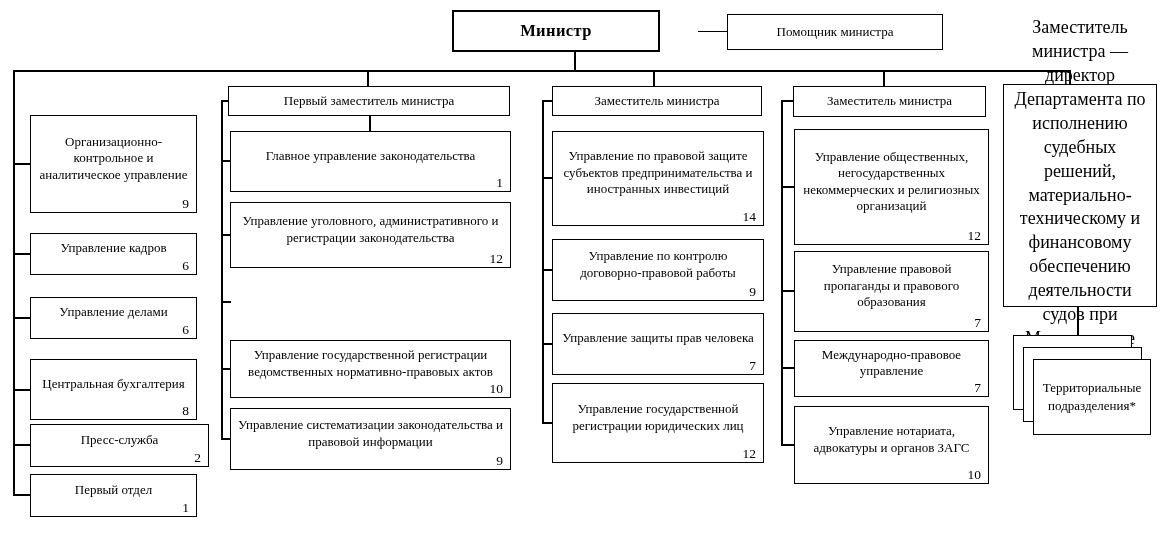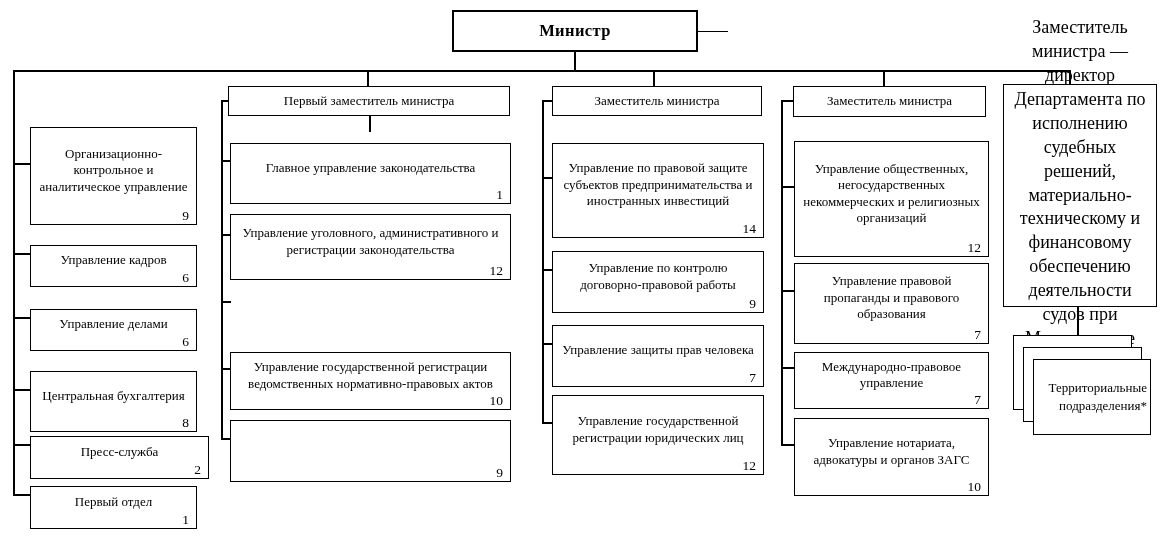--- a/index.html
+++ b/index.html
@@ -6,27 +6,27 @@
   .stage{
     position:relative;width:1175px;height:539px;background:#ffffff;
     font-family:"Liberation Serif","DejaVu Serif",serif;color:#000000;overflow:hidden;
   }
   svg.wires{position:absolute;left:0;top:0;}
   .box{
     position:absolute;box-sizing:border-box;background:#ffffff;border:1.5px solid #000000;
     display:flex;align-items:center;justify-content:center;text-align:center;
     font-size:13px;line-height:1.27;padding:2px 6px;
   }
-  .u{padding-bottom:13px;margin-top:12px;}
+  .u{padding-bottom:13px;}
   .cnt{position:absolute;right:7px;bottom:0px;font-size:13.5px;line-height:1.15;}
   .minister{border-width:2.2px;font-weight:bold;font-size:16.5px;letter-spacing:.4px;}
   .hdr{padding:1px 4px;}
   .dep5{font-size:18px;line-height:1.33;padding:2px 3px;}
   .stackbox{position:absolute;box-sizing:border-box;background:#ffffff;border:1.5px solid #000000;}
-  .terr{font-size:13px;line-height:1.35;padding:2px 3px;overflow-wrap:anywhere;text-align:right;}
+  .terr{font-size:13px;line-height:1.35;padding:2px 3px;overflow-wrap:anywhere;}
 </style>
 </head>
 <body>
 
 <div class="stage">
 
   <svg class="wires" width="1175" height="539" stroke="#000000" stroke-width="1.4" shape-rendering="crispEdges">
     <line x1="698" y1="31.5" x2="728" y2="31.5"></line>
     <line x1="575" y1="52" x2="575" y2="71"></line>
     <line x1="13.3" y1="71" x2="1070.7" y2="71"></line>
@@ -57,22 +57,25 @@
     <line x1="543" y1="423" x2="553" y2="423"></line>
     <line x1="782" y1="100.3" x2="782" y2="445.7"></line>
     <line x1="782" y1="101" x2="794" y2="101"></line>
     <line x1="782" y1="187" x2="795" y2="187"></line>
     <line x1="782" y1="291" x2="795" y2="291"></line>
     <line x1="782" y1="368" x2="795" y2="368"></line>
     <line x1="782" y1="445" x2="795" y2="445"></line>
     <line x1="1078" y1="307" x2="1078" y2="336"></line>
   </svg>
 
-  <div class="box minister" style="left:452px;top:10px;width:246px;height:42px">
+  <div class="box minister" style="left:452px;top:10px;width:208px;height:42px">
     <span>Министр</span>
+  </div>
+  <div class="box" style="left:727px;top:14px;width:216px;height:36px">
+    <span>Помощник министра</span>
   </div>
 
   <div class="box u" style="left:30px;top:115px;width:167px;height:98px">
     <span>Организационно-контрольное и аналитическое управление</span>
     <span class="cnt">9</span>
   </div>
   <div class="box u" style="left:30px;top:233px;width:167px;height:42px">
     <span>Управление кадров</span>
     <span class="cnt">6</span>
   </div>
@@ -102,20 +105,21 @@
   </div>
   <div class="box u" style="left:230px;top:202px;width:281px;height:66px">
     <span>Управление уголовного, административного и регистрации законодательства</span>
     <span class="cnt">12</span>
   </div>
   <div class="box u" style="left:230px;top:340px;width:281px;height:58px">
     <span>Управление государственной регистрации ведомственных нормативно-правовых актов</span>
     <span class="cnt">10</span>
   </div>
   <div class="box u" style="left:230px;top:408px;width:281px;height:62px">
+    <span>Управление систематизации законодательства и правовой информации</span>
     <span class="cnt">9</span>
   </div>
 
   <div class="box hdr" style="left:552px;top:86px;width:210px;height:30px">
     <span>Заместитель министра</span>
   </div>
   <div class="box u" style="left:552px;top:131px;width:212px;height:95px">
     <span>Управление по правовой защите субъектов предпринимательства и иностранных инвестиций</span>
     <span class="cnt">14</span>
   </div>

